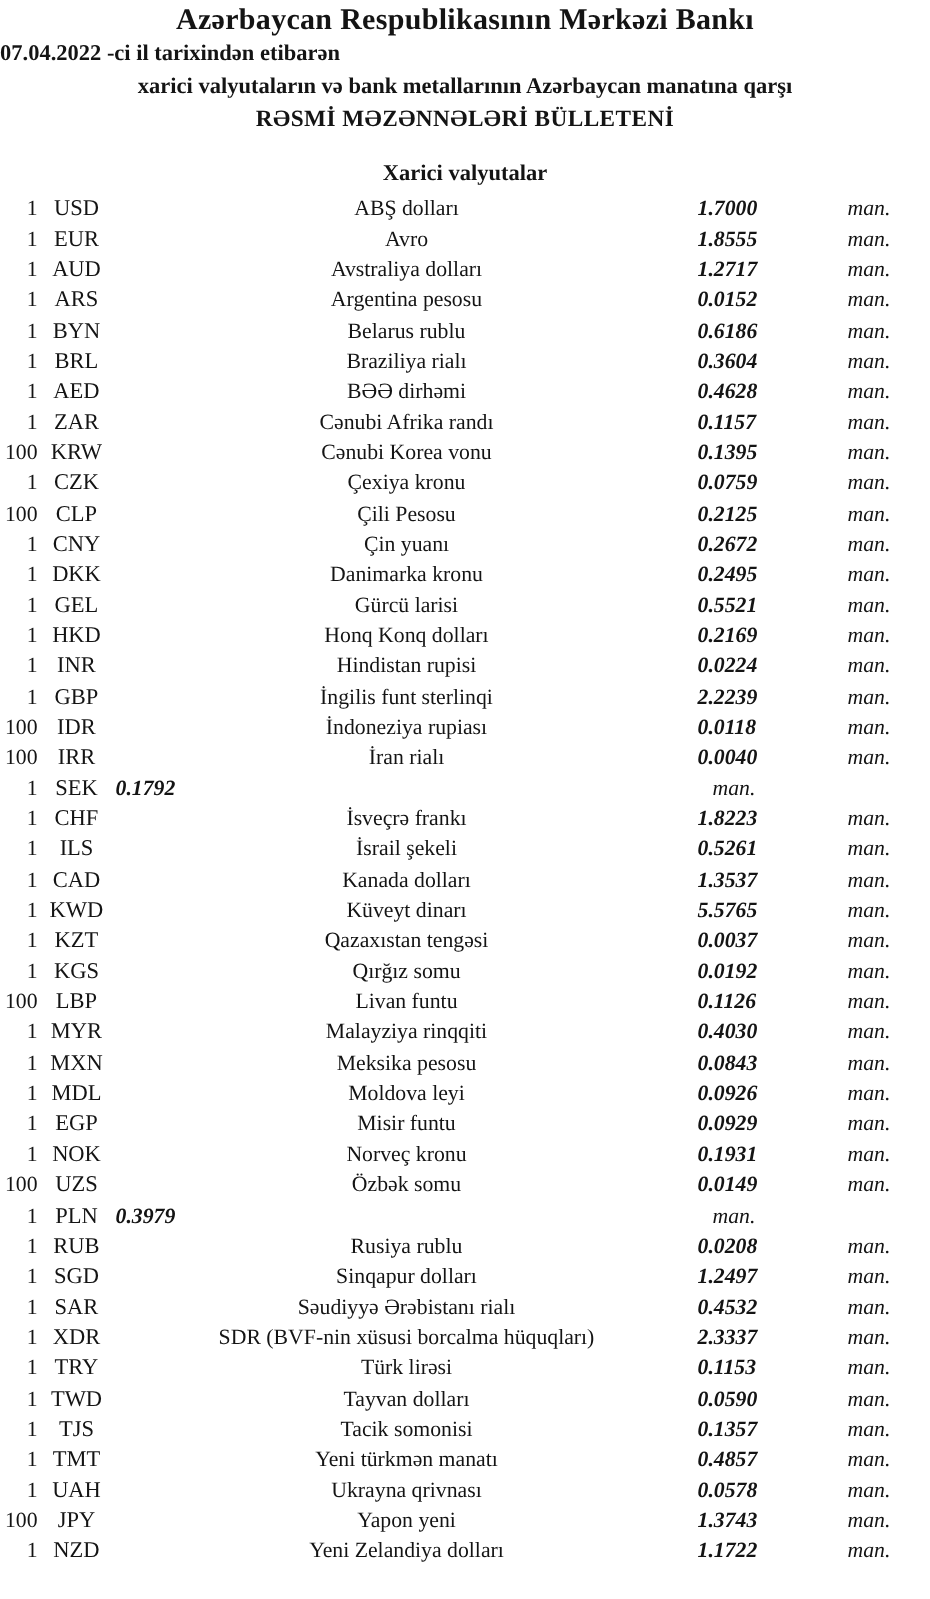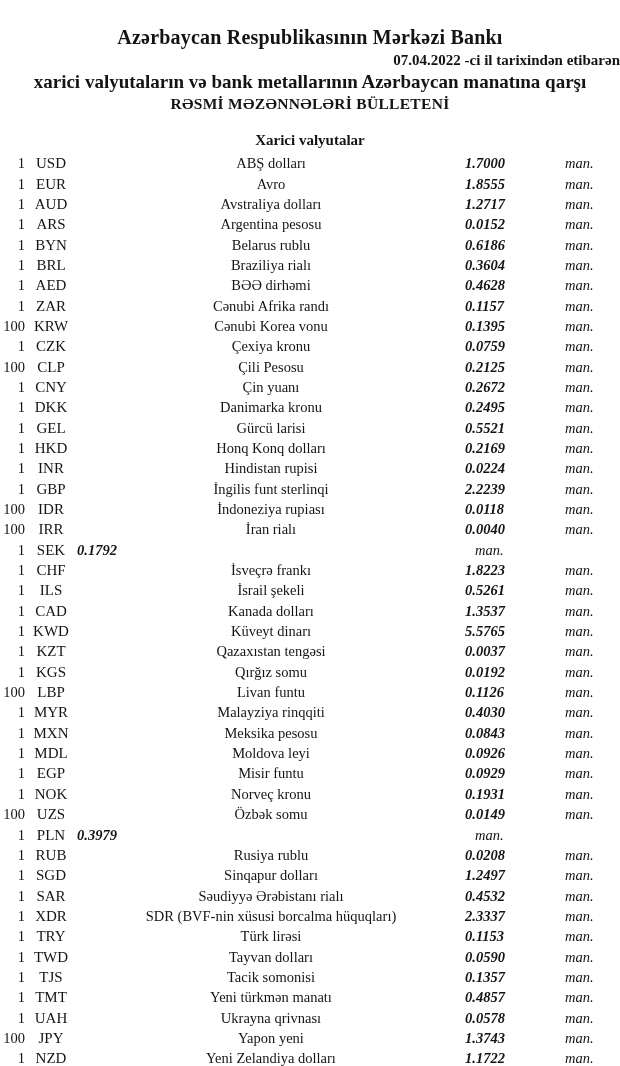--- a/index.html
+++ b/index.html
@@ -9,38 +9,38 @@
   }
   .page {
     position: relative;
     width: 620px;
     height: 1066px;
     background: #ffffff;
     color: #141414;
     font-family: "Liberation Serif", serif;
     overflow: hidden;
     box-sizing: border-box;
-    padding-top: 24px;
+    padding-top: 0;
   }
   .doc-title {
     text-align: center;
     font-size: 20px;
     font-weight: bold;
     line-height: 26px;
     letter-spacing: 0.2px;
   }
   .doc-date-line {
-    text-align: right;
+    text-align: left;
     font-size: 15px;
     font-weight: bold;
     line-height: 21px;
   }
   .doc-subtitle-line {
     text-align: center;
-    font-size: 19px;
+    font-size: 15px;
     font-weight: bold;
     line-height: 22px;
   }
   .doc-bulletin-line {
     text-align: center;
     font-size: 15.5px;
     font-weight: bold;
     line-height: 22px;
     letter-spacing: 0.3px;
     font-family: Liberation Serif, serif;

